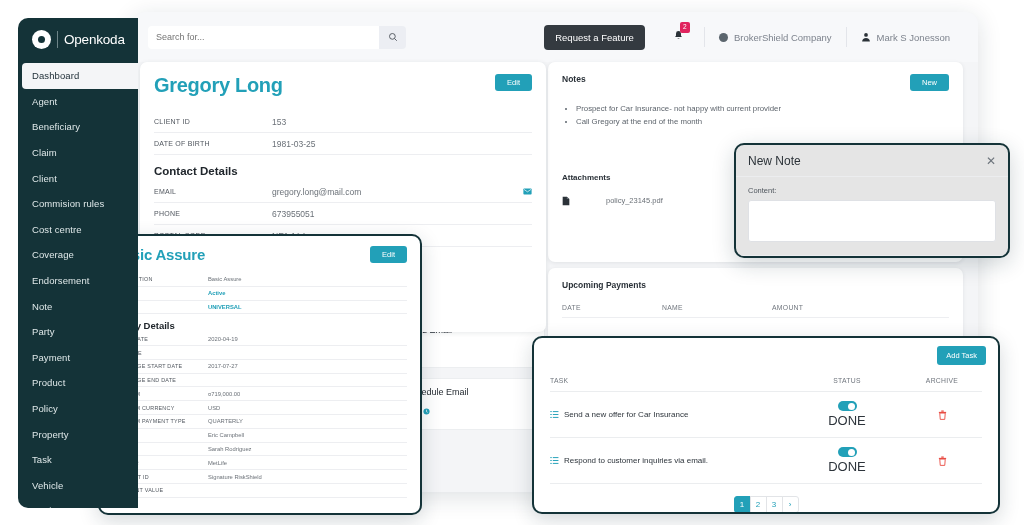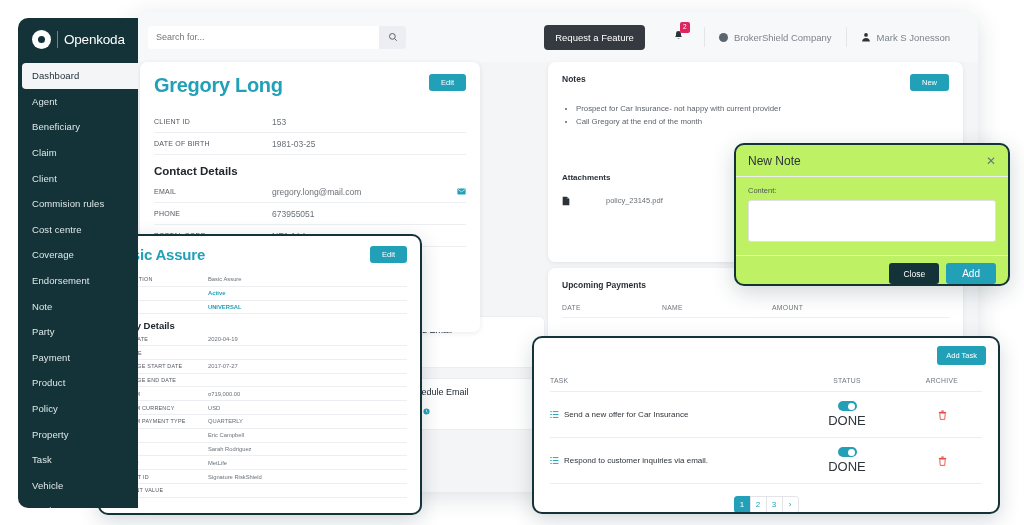--- a/index.html
+++ b/index.html
@@ -111,21 +111,21 @@
   
   .card {
     background: #ffffff; border-radius: 7px;
     box-shadow: 0 1px 4px rgba(30,45,60,0.09);
   }
   .card-body { padding: 12px 14px; }
 
   
   .client-card {
     position: absolute; left: 140px; top: 62px;
-    width: 340px; height: 270px;
+    width: 406px; height: 270px;
     background:#fff; border-radius: 7px;
     box-shadow: 0 1px 5px rgba(30,45,60,0.10);
     z-index: 14; overflow:hidden;
   }
   .page-title {
     color: #22a0b8; font-size: 20px; font-weight: bold;
     letter-spacing: -0.3px;
   }
   .edit-btn {
     background: #22a0b8; color: #fff; border: none;
@@ -244,22 +244,22 @@
     font-size: 8px; color: #22a0b8; background: #fff; cursor: pointer;
     margin-left: -1px;
   }
   .pg:first-child { border-radius: 3px 0 0 3px; margin-left: 0; }
   .pg:last-child { border-radius: 0 3px 3px 0; }
   .pg.active { background: #22a0b8; color: #fff; border-color: #22a0b8; }
 
   
   .modal {
     position: absolute; left: 734px; top: 143px;
-    width: 276px; height: 143px;
-    background: #bef264;
+    width: 276px; height: 115px;
+    background: #e5e5e5;
     border: 2px solid #143338;
     border-radius: 10px;
     box-shadow: 0 6px 22px rgba(20,45,55,0.20);
     z-index: 40; overflow: hidden;
     display: flex; flex-direction: column;
   }
   .modal-head {
     display: flex; align-items: center; justify-content: space-between;
     padding: 9px 12px 8px; border-bottom: 1px solid #ecedef;
   }

